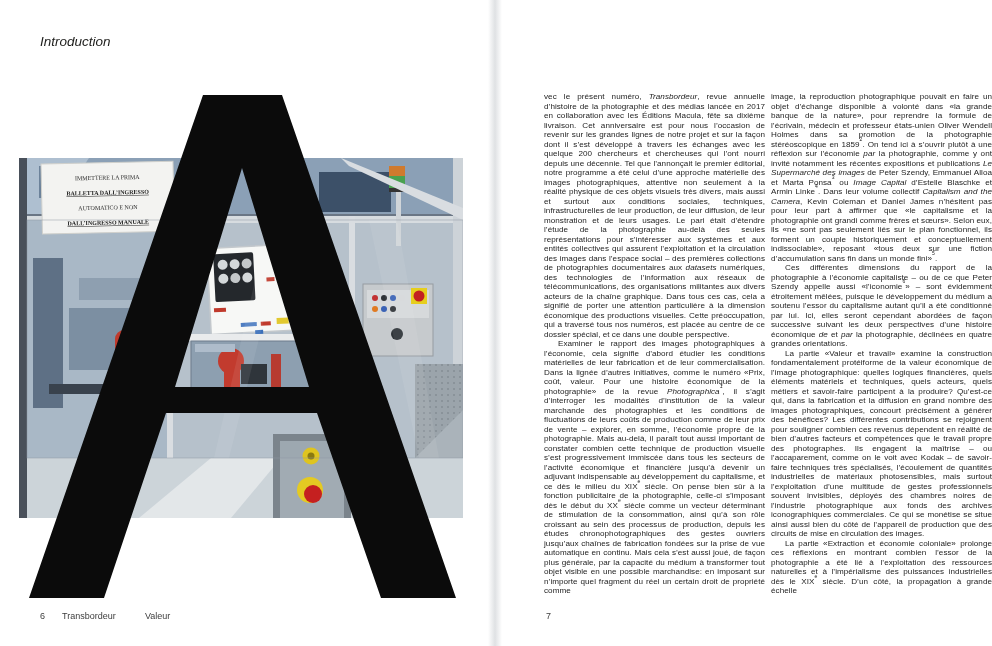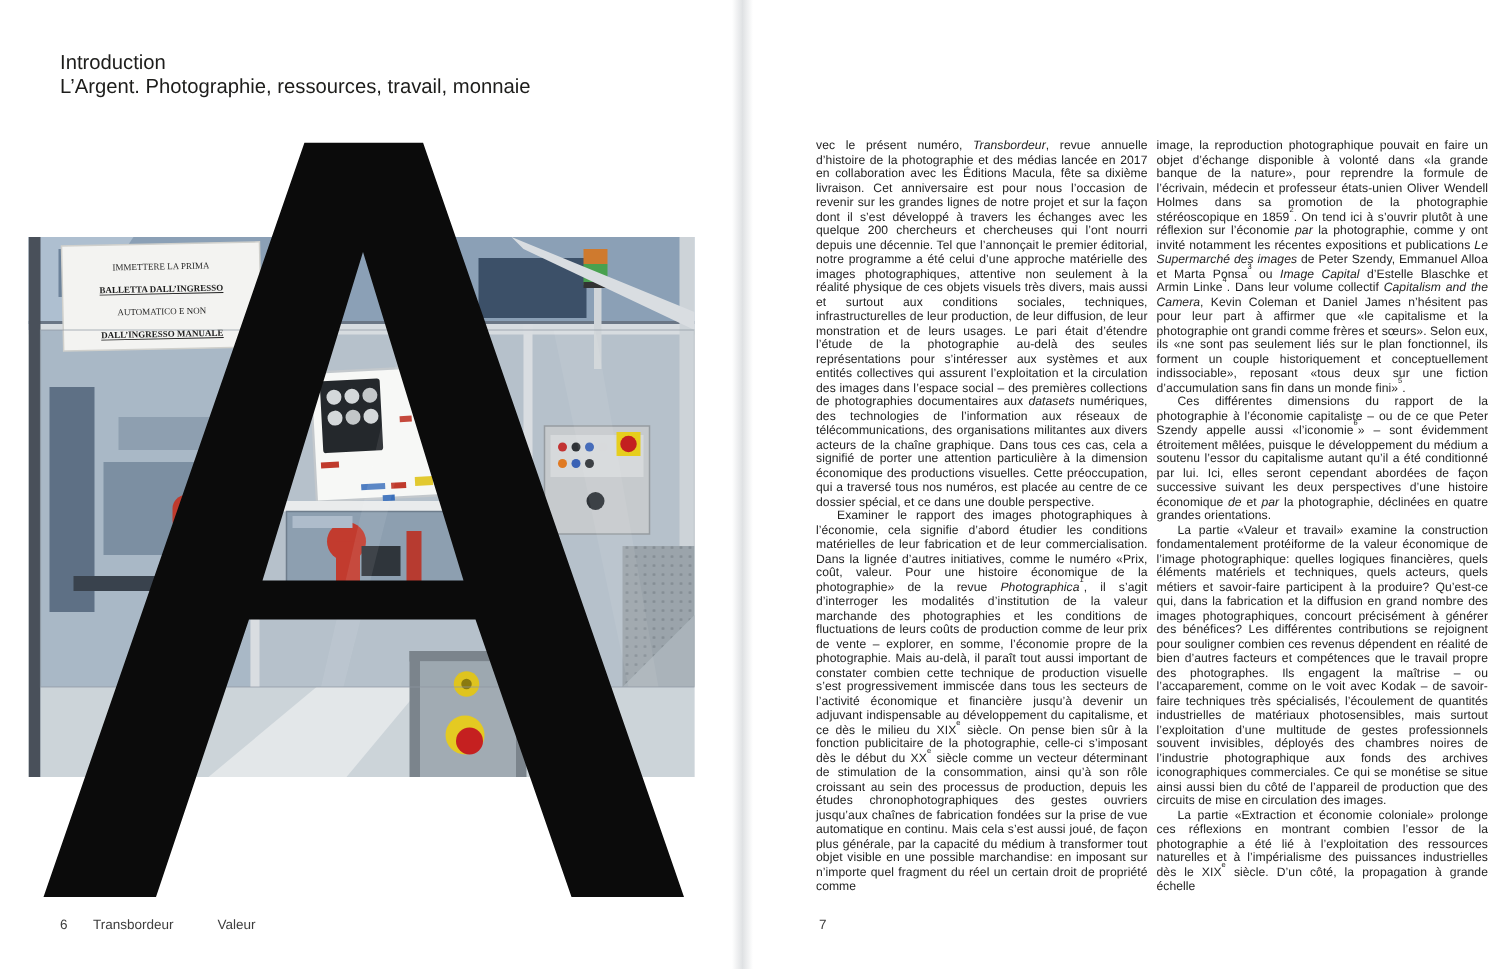--- a/index.html
+++ b/index.html
@@ -2,21 +2,21 @@
 <html lang="fr"><head>
 <meta charset="utf-8">
 <style>
   html,body{margin:0;padding:0;background:#ffffff;}
   body{font-family:"Liberation Sans",sans-serif;color:#1d1d1b;}
   .spread{position:relative;width:992px;height:646px;background:#ffffff;overflow:hidden;}
   .fold{position:absolute;top:0;left:488px;width:14px;height:646px;
         background:linear-gradient(90deg,rgba(110,120,130,0) 0%,rgba(110,120,130,0.22) 50%,rgba(110,120,130,0) 100%);}
   
   .header{position:absolute;left:40px;top:34px;font-size:13.5px;line-height:15.5px;color:#1d1d1b;}
-  .header .it{}
+  .header .it{font-style:italic;}
   
   .photo{position:absolute;left:19px;top:158px;width:444px;height:360px;}
   
   .dropcap{position:absolute;left:27px;top:95px;width:430px;height:503px;}
   
   .textcol{position:absolute;top:92px;width:221px;font-size:8.1px;line-height:9.5px;
            text-align:justify;color:#232323;letter-spacing:0.005em;}
   .textcol p{margin:0;padding:0;}
   .textcol p.ind{text-indent:14px;}
   .textcol i{font-style:italic;}
@@ -30,21 +30,20 @@
   .f-section{left:145px;}
   .f-pn-right{left:546px;}
 </style>
 </head>
 <body>
 
 <div class="spread">
 
   <div class="header">
     <div class="it">Introduction</div>
-    <div class="it">L’Argent. Photographie, ressources, travail, monnaie</div>
   </div>
 
   <svg class="photo" viewBox="0 0 444 360" role="img">
     <defs>
       <pattern id="perf" width="6" height="6" patternUnits="userSpaceOnUse">
         <rect width="6" height="6" fill="#9ba4ab"></rect>
         <circle cx="3" cy="3" r="1" fill="#848d94"></circle>
       </pattern>
     </defs>
 

